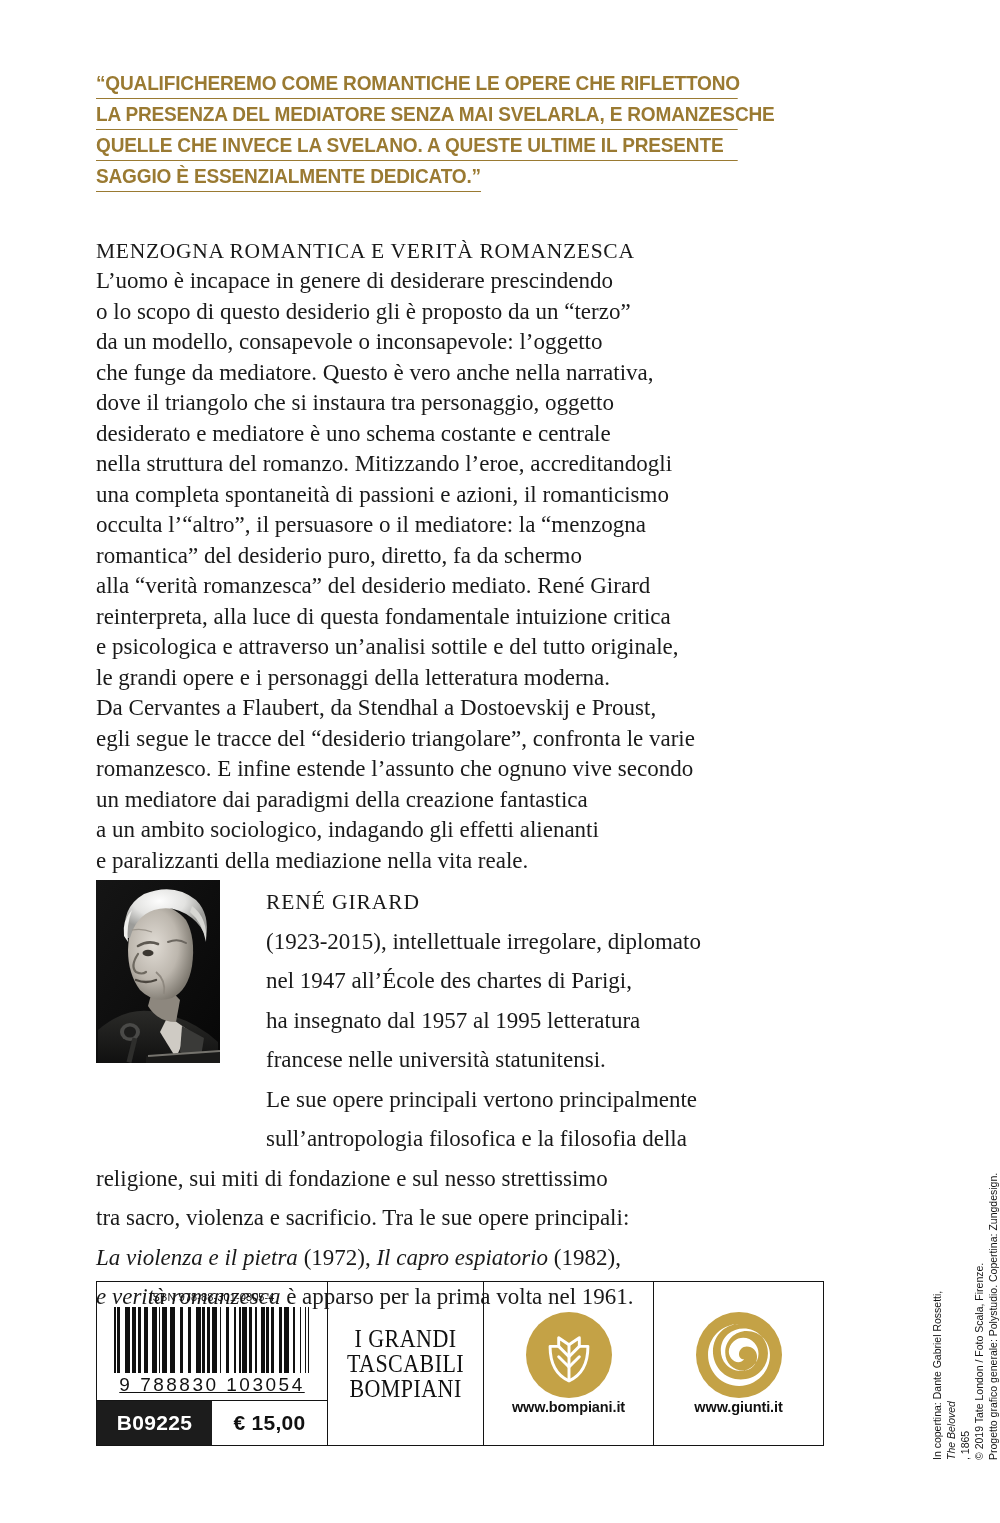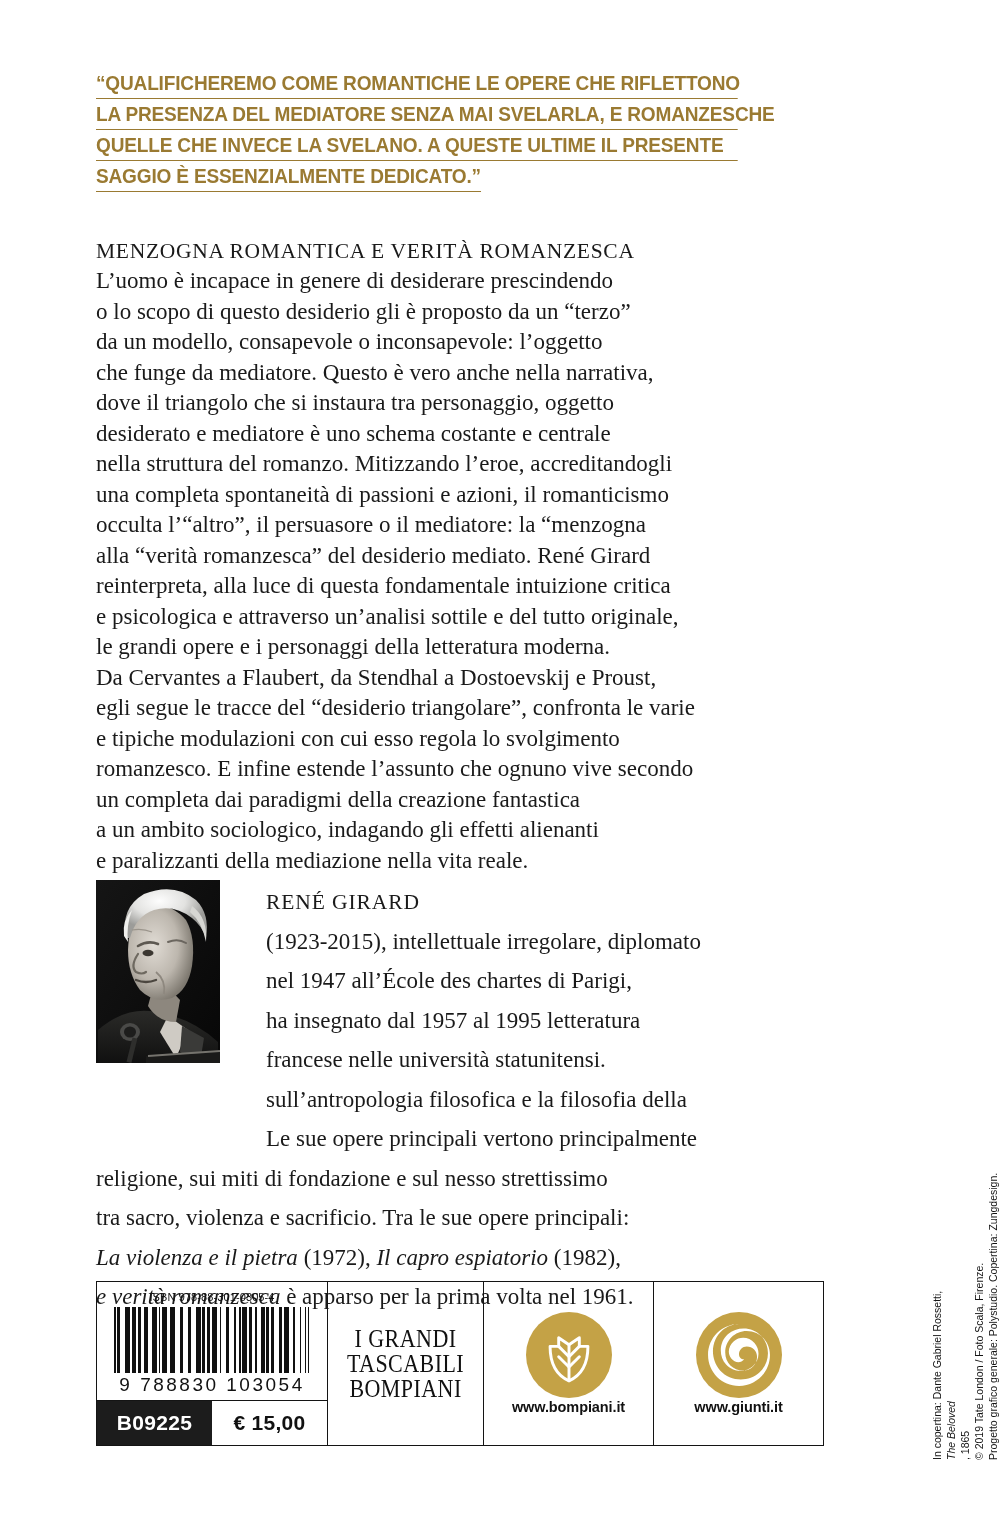--- a/index.html
+++ b/index.html
@@ -134,20 +134,21 @@
   }
   .bars i { display: block; background: #111; height: 100%; }
   .bars i.sp { background: transparent; }
   .barnums {
     font-family: "Liberation Sans", sans-serif;
     font-size: 19px;
     text-align: center;
     letter-spacing: 2.5px;
     margin-top: 1px;
     color: #111;
+    text-decoration: underline;
   }
   .pricerow {
     position: absolute;
     left: 0; right: 0; bottom: 0;
     height: 44px;
     display: flex;
     border-top: 1.5px solid #141414;
   }
   .code-box {
     flex: 1;
@@ -228,29 +229,29 @@
   <span class="booktitle-head">MENZOGNA ROMANTICA E VERITÀ ROMANZESCA</span>
   <span class="bline">L’uomo è incapace in genere di desiderare prescindendo</span>
   <span class="bline">o lo scopo di questo desiderio gli è proposto da un “terzo”</span>
   <span class="bline">da un modello, consapevole o inconsapevole: l’oggetto</span>
   <span class="bline">che funge da mediatore. Questo è vero anche nella narrativa,</span>
   <span class="bline">dove il triangolo che si instaura tra personaggio, oggetto</span>
   <span class="bline">desiderato e mediatore è uno schema costante e centrale</span>
   <span class="bline">nella struttura del romanzo. Mitizzando l’eroe, accreditandogli</span>
   <span class="bline">una completa spontaneità di passioni e azioni, il romanticismo</span>
   <span class="bline">occulta l’“altro”, il persuasore o il mediatore: la “menzogna</span>
+  <span class="bline">romantica” del desiderio puro, diretto, fa da schermo</span>
   <span class="bline">alla “verità romanzesca” del desiderio mediato. René Girard</span>
   <span class="bline">reinterpreta, alla luce di questa fondamentale intuizione critica</span>
   <span class="bline">e psicologica e attraverso un’analisi sottile e del tutto originale,</span>
   <span class="bline">le grandi opere e i personaggi della letteratura moderna.</span>
   <span class="bline">Da Cervantes a Flaubert, da Stendhal a Dostoevskij e Proust,</span>
   <span class="bline">egli segue le tracce del “desiderio triangolare”, confronta le varie</span>
-  <span class="bline">e tipiche modulazioni con cui esso regola lo svolgimento</span>
   <span class="bline">romanzesco. E infine estende l’assunto che ognuno vive secondo</span>
-  <span class="bline">un completa dai paradigmi della creazione fantastica</span>
+  <span class="bline">un mediatore dai paradigmi della creazione fantastica</span>
   <span class="bline">a un ambito sociologico, indagando gli effetti alienanti</span>
   <span class="bline">e paralizzanti della mediazione nella vita reale.</span>
 </div>
 
 <div class="portrait">
   <svg width="124" height="183" viewBox="0 0 124 183" xmlns="http://www.w3.org/2000/svg">
     <defs>
       <radialGradient id="hairG" cx="42%" cy="24%" r="58%">
         <stop offset="0%" stop-color="#fdfdfd"></stop>
         <stop offset="55%" stop-color="#e2e2e0"></stop>
@@ -304,22 +305,22 @@
     <path d="M52 176 L124 171" stroke="#75736d" stroke-width="2" fill="none"></path>
   </svg>
 </div>
 
 <div class="bio">
   <span class="bioline bio-indent authorname">RENÉ GIRARD</span>
   <span class="bioline bio-indent">(1923-2015), intellettuale irregolare, diplomato</span>
   <span class="bioline bio-indent">nel 1947 all’École des chartes di Parigi,</span>
   <span class="bioline bio-indent">ha insegnato dal 1957 al 1995 letteratura</span>
   <span class="bioline bio-indent">francese nelle università statunitensi.</span>
+  <span class="bioline bio-indent">Le sue opere principali vertono principalmente</span>
   <span class="bioline bio-indent">sull’antropologia filosofica e la filosofia della</span>
-  <span class="bioline bio-indent">Le sue opere principali vertono principalmente</span>
   <span class="bioline">religione, sui miti di fondazione e sul nesso strettissimo</span>
   <span class="bioline">tra sacro, violenza e sacrificio. Tra le sue opere principali:</span>
   <span class="bioline">
     <em>La violenza e il pietra</em><span> (1972), </span><em>Il capro espiatorio</em><span> (1982),</span>
   </span>
   <span class="bioline">
     <em>e verità romanzesca</em><span> è apparso per la prima volta nel 1961.</span>
   </span>
 </div>
 

